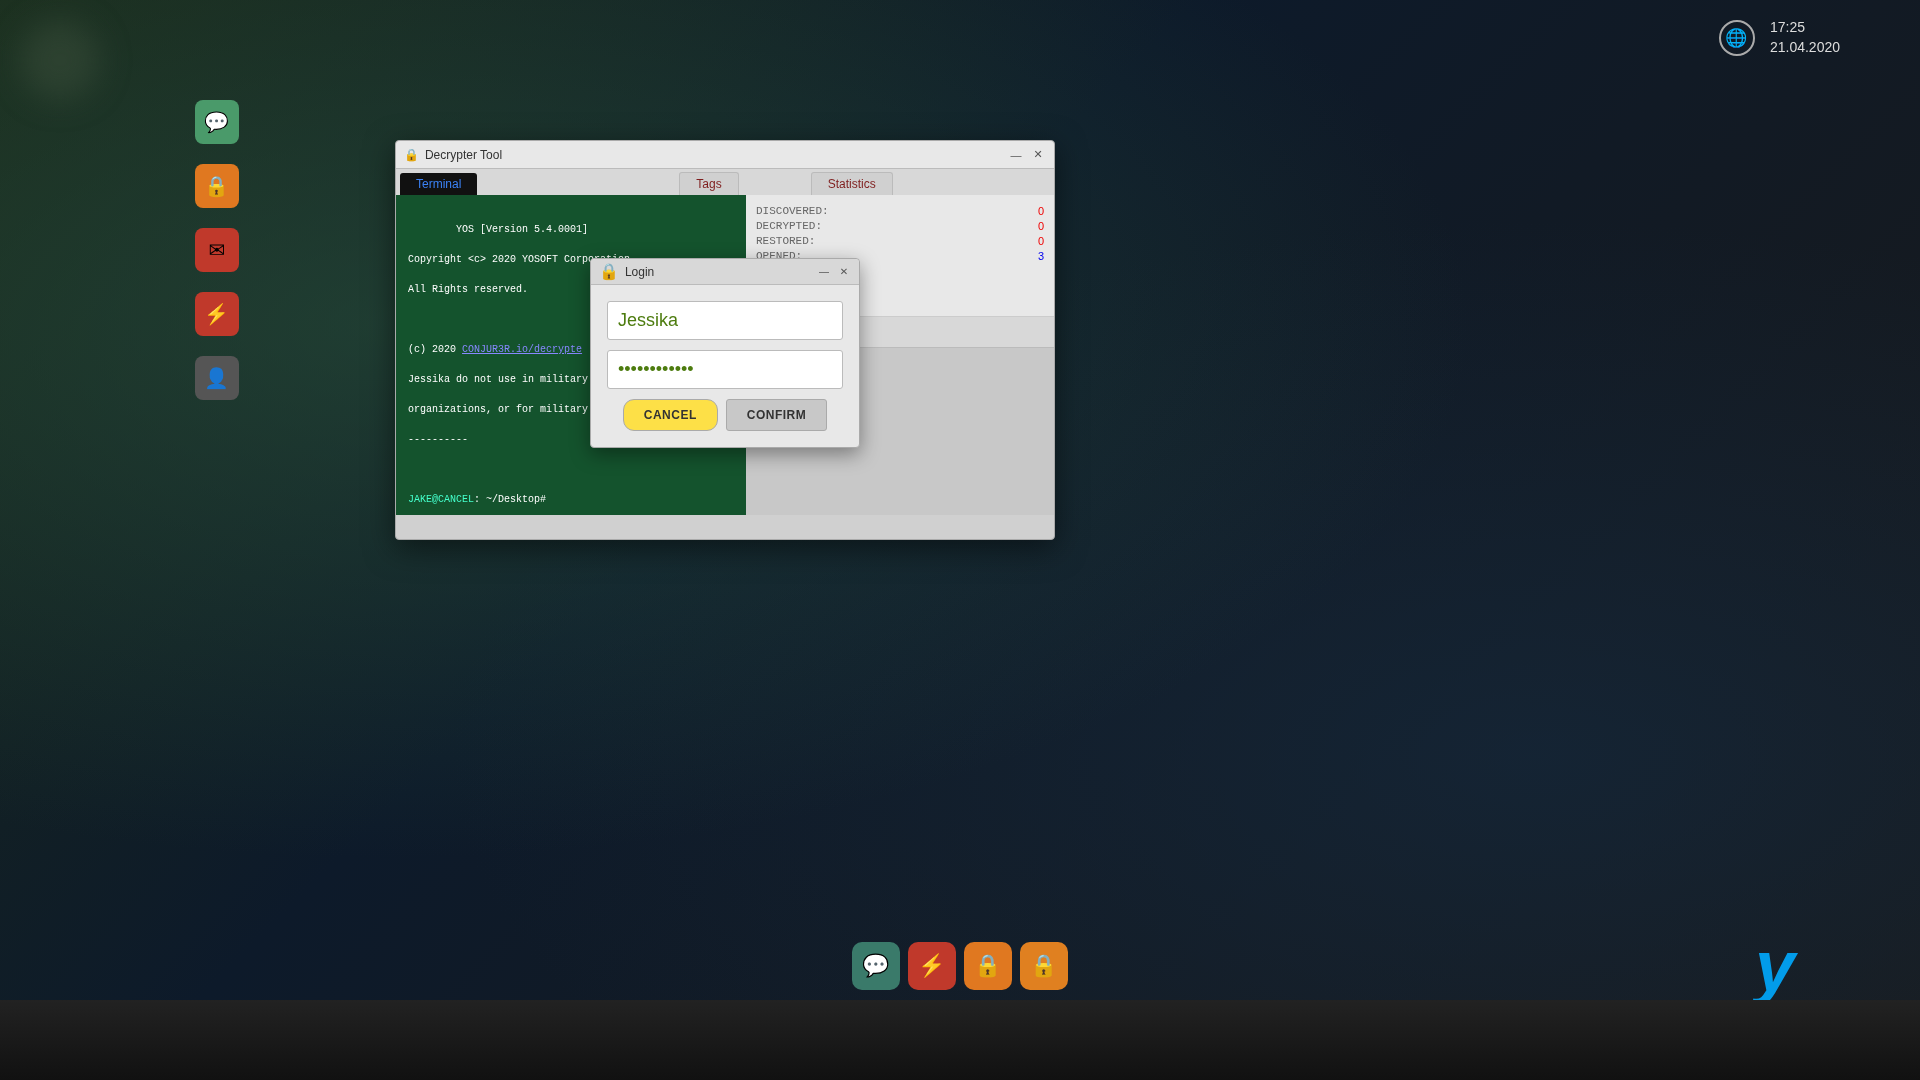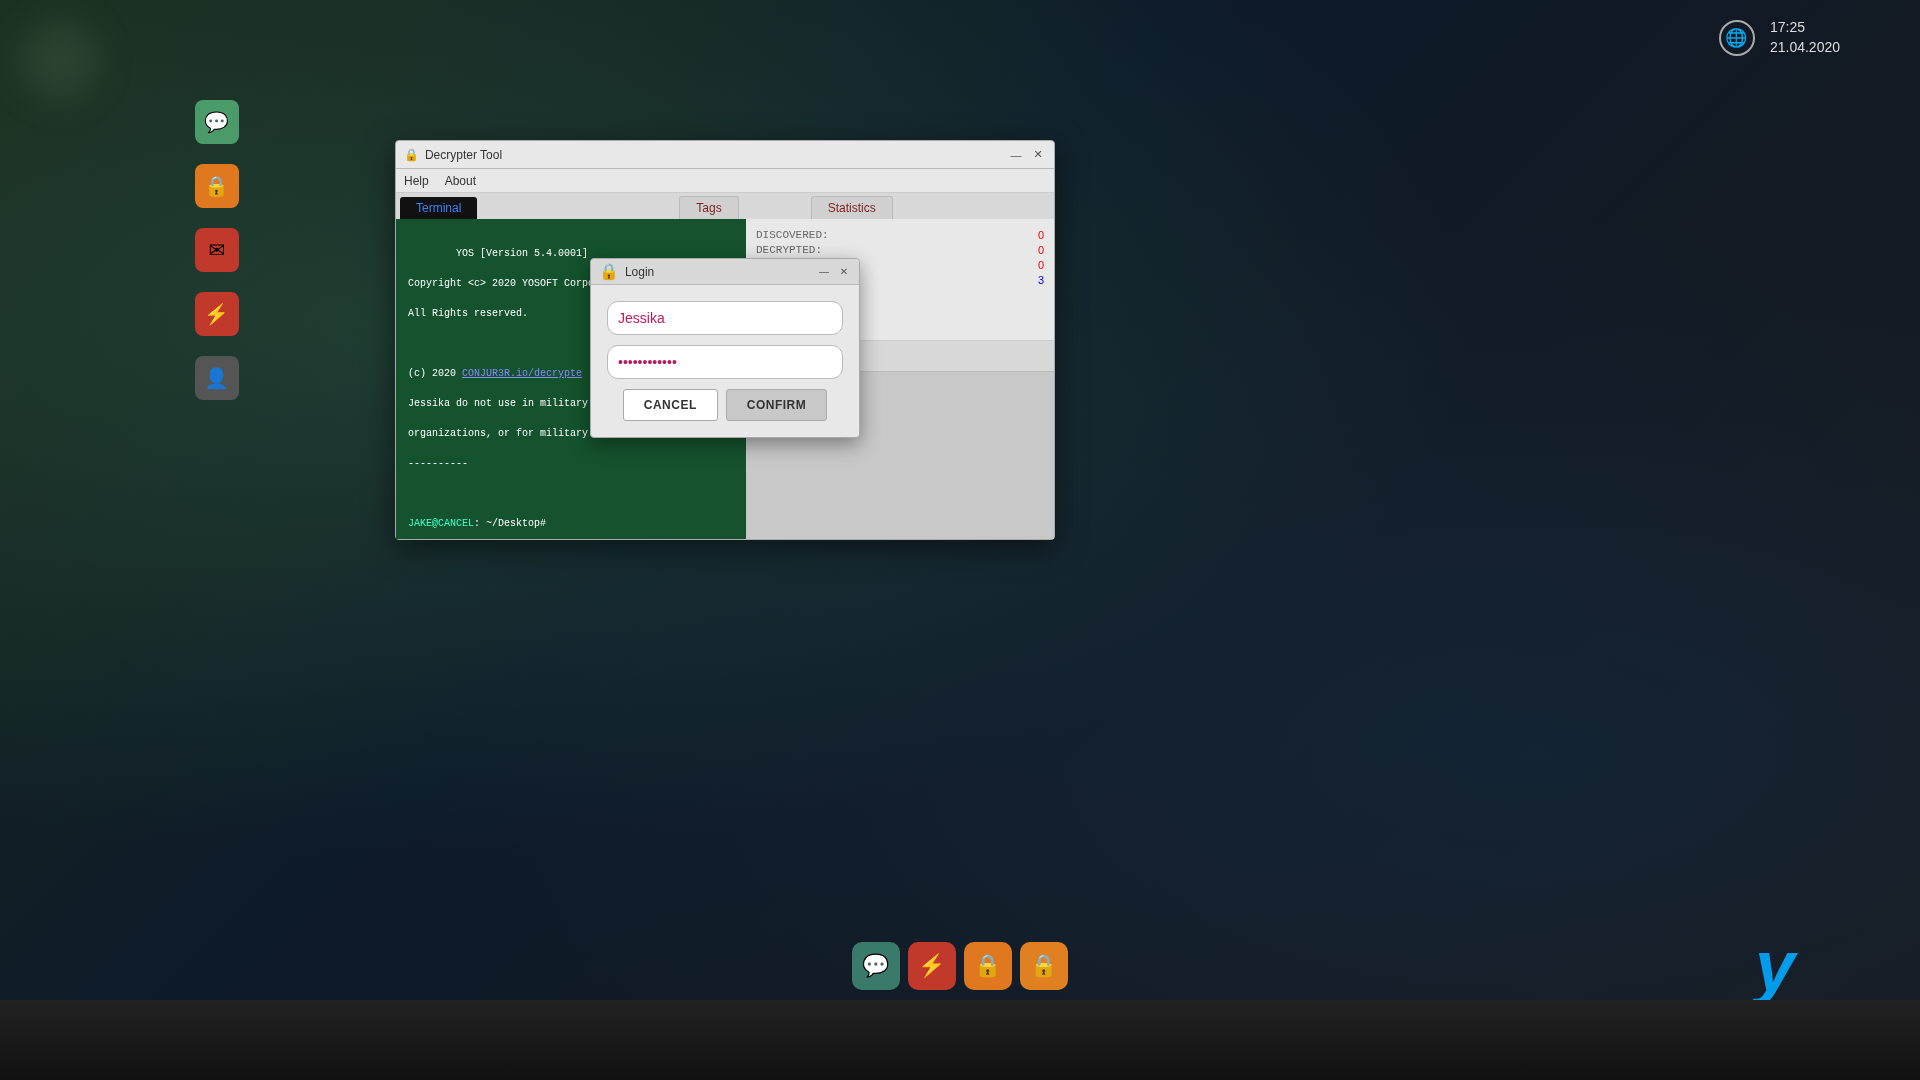--- a/index.html
+++ b/index.html
@@ -340,39 +340,39 @@
     }
 
     .dialog-body {
       padding: 16px;
     }
 
     .dialog-input {
       width: 100%;
       padding: 8px 10px;
       margin-bottom: 10px;
-      font-size: 14px;
+      font-size: 18px;
       border: 1px solid #bbb;
-      border-radius: 11px;
+      border-radius: 3px;
       background: #fff;
       outline: none;
-      color: #be185d;
+      color: #4d7c0f;
     }
 
     .dialog-buttons {
       display: flex;
       gap: 8px;
       justify-content: center;
     }
 
     .dialog-cancel-btn {
       padding: 8px 20px;
-      background: #ffffff;
+      background: #fde047;
       border: 1px solid #aaa;
-      border-radius: 3px;
+      border-radius: 11px;
       font-size: 12px;
       font-weight: bold;
       color: #333;
       cursor: pointer;
       letter-spacing: 0.5px;
     }
 
     .dialog-confirm-btn {
       padding: 8px 20px;
       background: #c8c8c8;
@@ -429,24 +429,20 @@
 
 <div class="main-window">
 
   <div class="window-titlebar">
     <span class="titlebar-icon">🔒</span>
     <span class="titlebar-title">Decrypter Tool</span>
     <span class="titlebar-btn">—</span>
     <span class="titlebar-btn">✕</span>
   </div>
 
-  <div class="menu-bar">
-    <span class="menu-item">Help</span>
-    <span class="menu-item">About</span>
-  </div>
 
   <div class="tab-bar">
     <div class="tab active">Terminal</div>
     <div class="tab light-active" style="margin-left: 200px;">Tags</div>
     <div class="tab light-active" style="margin-left: 70px;">Statistics</div>
   </div>
 
   <div class="window-body">
 
     <div class="terminal-panel">

